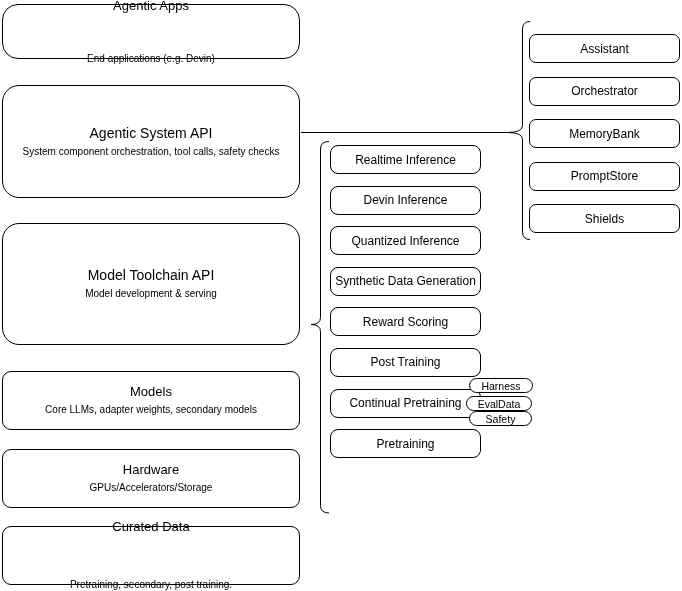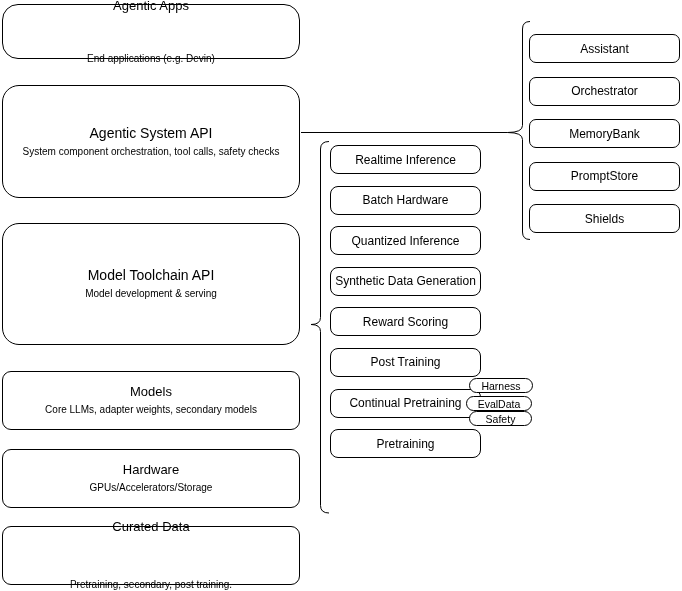--- a/index.html
+++ b/index.html
@@ -154,21 +154,21 @@
   </div>
 
   <svg class="connectors" viewBox="0 0 682 591" xmlns="http://www.w3.org/2000/svg">
     <line x1="301" y1="132.5" x2="507.5" y2="132.5"></line>
     <path d="M 530 21.5 Q 522.5 21.5 522.5 29 L 522.5 125.5 Q 522.5 132.5 507.5 132.5 Q 522.5 132.5 522.5 139.5 L 522.5 232 Q 522.5 239.5 530 239.5"></path>
     <path d="M 329 141.5 Q 320.5 141.5 320.5 149 L 320.5 317.5 Q 320.5 324.5 311 324.5 Q 320.5 324.5 320.5 331.5 L 320.5 505.5 Q 320.5 513 329 513"></path>
   </svg>
 
   <div class="mid-stack">
     <div class="mbox">Realtime Inference</div>
-    <div class="mbox">Batch Hardware</div>
+    <div class="mbox">Devin Inference</div>
     <div class="mbox">Quantized Inference</div>
     <div class="mbox">Synthetic Data Generation</div>
     <div class="mbox">Reward Scoring</div>
     <div class="mbox">Post Training</div>
     <div class="mbox">Continual Pretraining</div>
     <div class="mbox">Pretraining</div>
   </div>
 
   <div class="pill" id="pill0">Harness</div>
   <div class="pill" id="pill1">EvalData</div>

